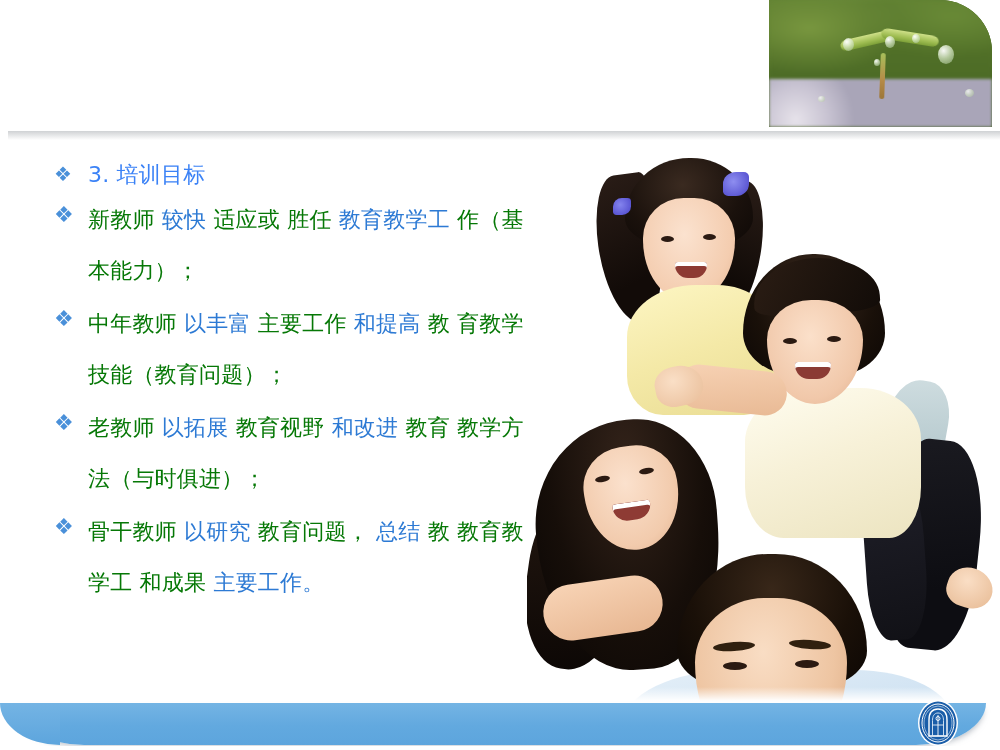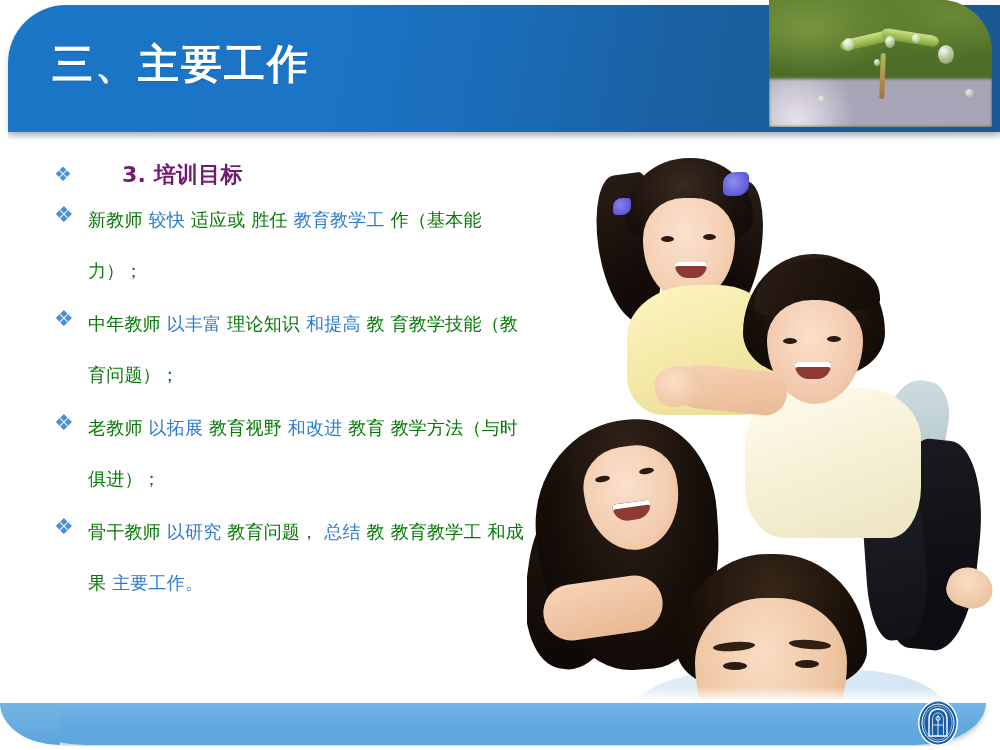--- a/index.html
+++ b/index.html
@@ -121,31 +121,30 @@
     flex: 0 0 36px;
     font-size: 22px;
     line-height: 41px;
     color: #4a90d9;
     text-align: left;
     padding-left: 2px;
   }
   .bullet-row.lead .bullet-marker{ line-height: 33px; font-size: 20px; }
   .bullet-text{
     flex: 1 1 auto;
-    font-size: 18px;
+    font-size: 22px;
     line-height: 51px;
     font-weight: 400;
     letter-spacing: 0.2px;
   }
   .bullet-row.lead .bullet-text{
     font-size: 22px;
     line-height: 34px;
-    color: #701a75;
-    font-weight: 700;
-    margin-left: 34px;
+    color: #3b82f6;
+    font-weight: 400;
   }
   .g { color:#067806; }
   .b { color:#2d7ad4; }
 
   
   #family-photo{
     position:absolute;
     left: 527px; top: 150px;
     width: 473px; height: 555px;
     overflow: hidden;
@@ -292,23 +291,20 @@
     background:#ffffff;
   }
 </style>
 </head>
 <body>
 
 <div id="slide">
 
   <div id="header-shadow-strip"></div>
 
-  <div id="header-banner">
-    <div id="header-title">三、主要工作</div>
-  </div>
 
   <div id="header-photo">
     <div class="sprout-bg"></div>
     <div class="sprout-blur-green"></div>
     <div class="pebbles"></div>
     <div class="sprout-stem"></div>
     <div class="leaf left"></div>
     <div class="leaf right"></div>
     <div class="drop d1"></div>
     <div class="drop d2"></div>
@@ -338,21 +334,21 @@
         <span class="b">教育教学工</span>
         <span class="g">作（基本能力）；</span>
       </span>
     </div>
 
     <div class="bullet-row">
       <span class="bullet-marker">❖</span>
       <span class="bullet-text">
         <span class="g">中年教师</span>
         <span class="b">以丰富</span>
-        <span class="g">理论知识</span>
+        <span class="g">主要工作</span>
         <span class="b">和提高</span>
         <span class="g">教</span>
         <span class="g">育教学技能（教育问题）；</span>
       </span>
     </div>
 
     <div class="bullet-row">
       <span class="bullet-marker">❖</span>
       <span class="bullet-text">
         <span class="g">老教师</span>

